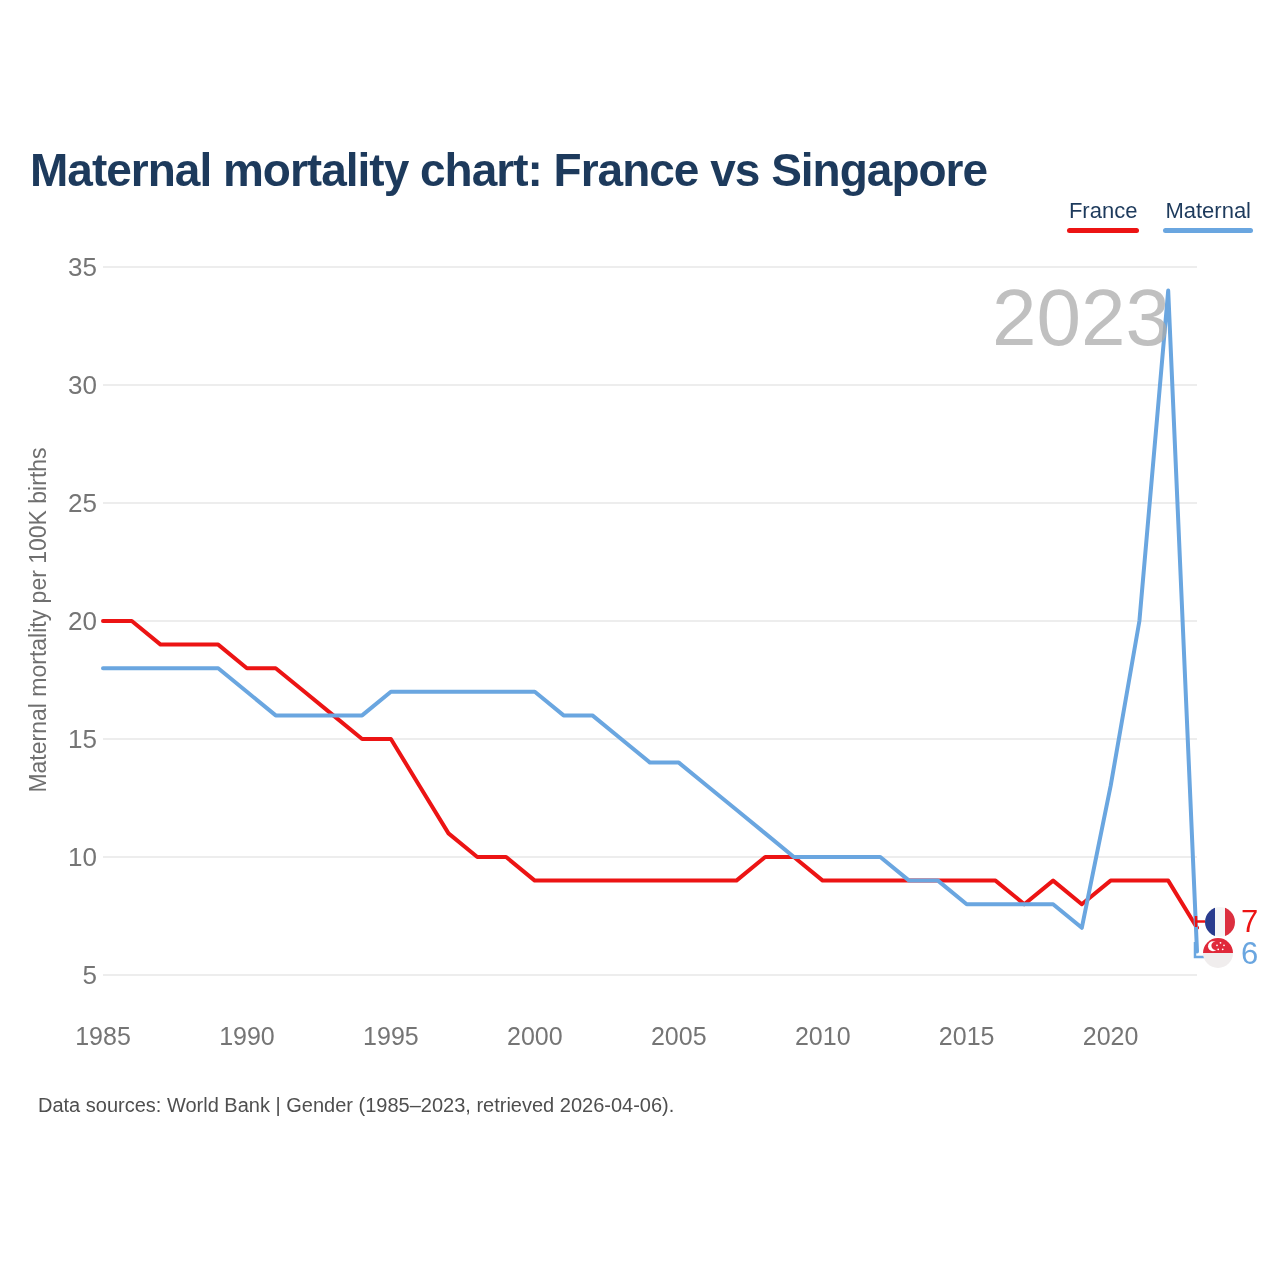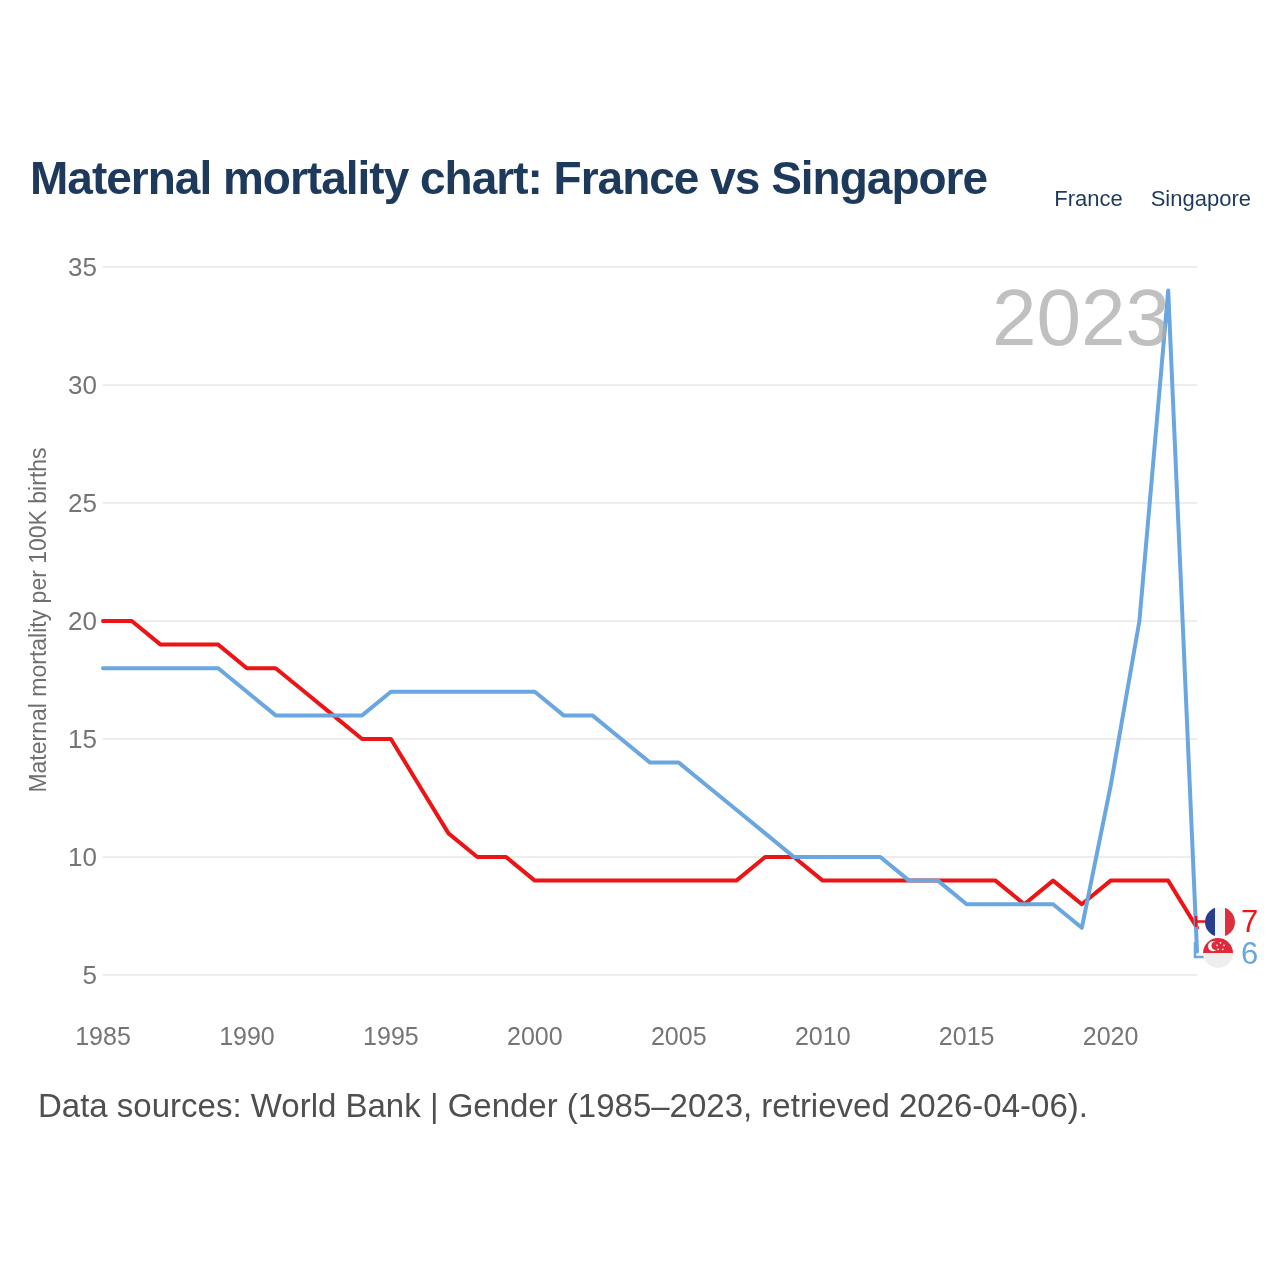--- a/index.html
+++ b/index.html
@@ -1,40 +1,40 @@
 <!DOCTYPE html>
 <html><head>
 <meta charset="utf-8">
 <style>
   html,body{margin:0;padding:0;background:#ffffff;}
   body{width:1280px;height:1280px;position:relative;overflow:hidden;
        font-family:"Liberation Sans",sans-serif;}
-  .page-title{position:absolute;left:30px;top:120px;font-size:46px;font-weight:700;
+  .page-title{position:absolute;left:30px;top:112px;font-size:46px;font-weight:700;
        color:#1d3a5c;letter-spacing:-1px;white-space:nowrap;}
   .legend{position:absolute;top:186px;right:27px;display:flex;gap:24px;}
-  .legend-item{display:flex;cursor:pointer;}
+  .legend-item{display:flex;flex-direction:column;cursor:pointer;margin-top:12px;}
   .legend-label{font-size:22px;color:#1d3a5c;padding:0 2px 4px 2px;}
   .legend-bar{height:5px;border-radius:2.5px;}
   #chart-svg{position:absolute;left:0;top:0;}
-  .footer{position:absolute;left:38px;top:1089px;font-size:33px;color:#4f4f4f;
+  .footer{position:absolute;left:38px;top:1089px;font-size:20px;color:#4f4f4f;
        line-height:33px;}
   .tick-label{fill:#757575;}
 </style>
 </head>
 <body>
 
 <h1 class="page-title">Maternal mortality chart: France vs Singapore</h1>
 
 <div class="legend">
   <div class="legend-item">
     <span class="legend-label">France</span>
     <span class="legend-bar" style="background: rgb(236, 20, 20);"></span>
   </div>
   <div class="legend-item">
-    <span class="legend-label">Singapore</span>
+    <span class="legend-label">Maternal</span>
     <span class="legend-bar" style="background: rgb(106, 166, 224);"></span>
   </div>
 </div>
 
 <svg id="chart-svg" width="1280" height="1280" viewBox="0 0 1280 1280">
     <g>
       <line x1="103" x2="1197" y1="267" y2="267" stroke="#e7e7e7" stroke-width="1.4"></line>
       <line x1="103" x2="1197" y1="385" y2="385" stroke="#e7e7e7" stroke-width="1.4"></line>
       <line x1="103" x2="1197" y1="503" y2="503" stroke="#e7e7e7" stroke-width="1.4"></line>
       <line x1="103" x2="1197" y1="621" y2="621" stroke="#e7e7e7" stroke-width="1.4"></line>

